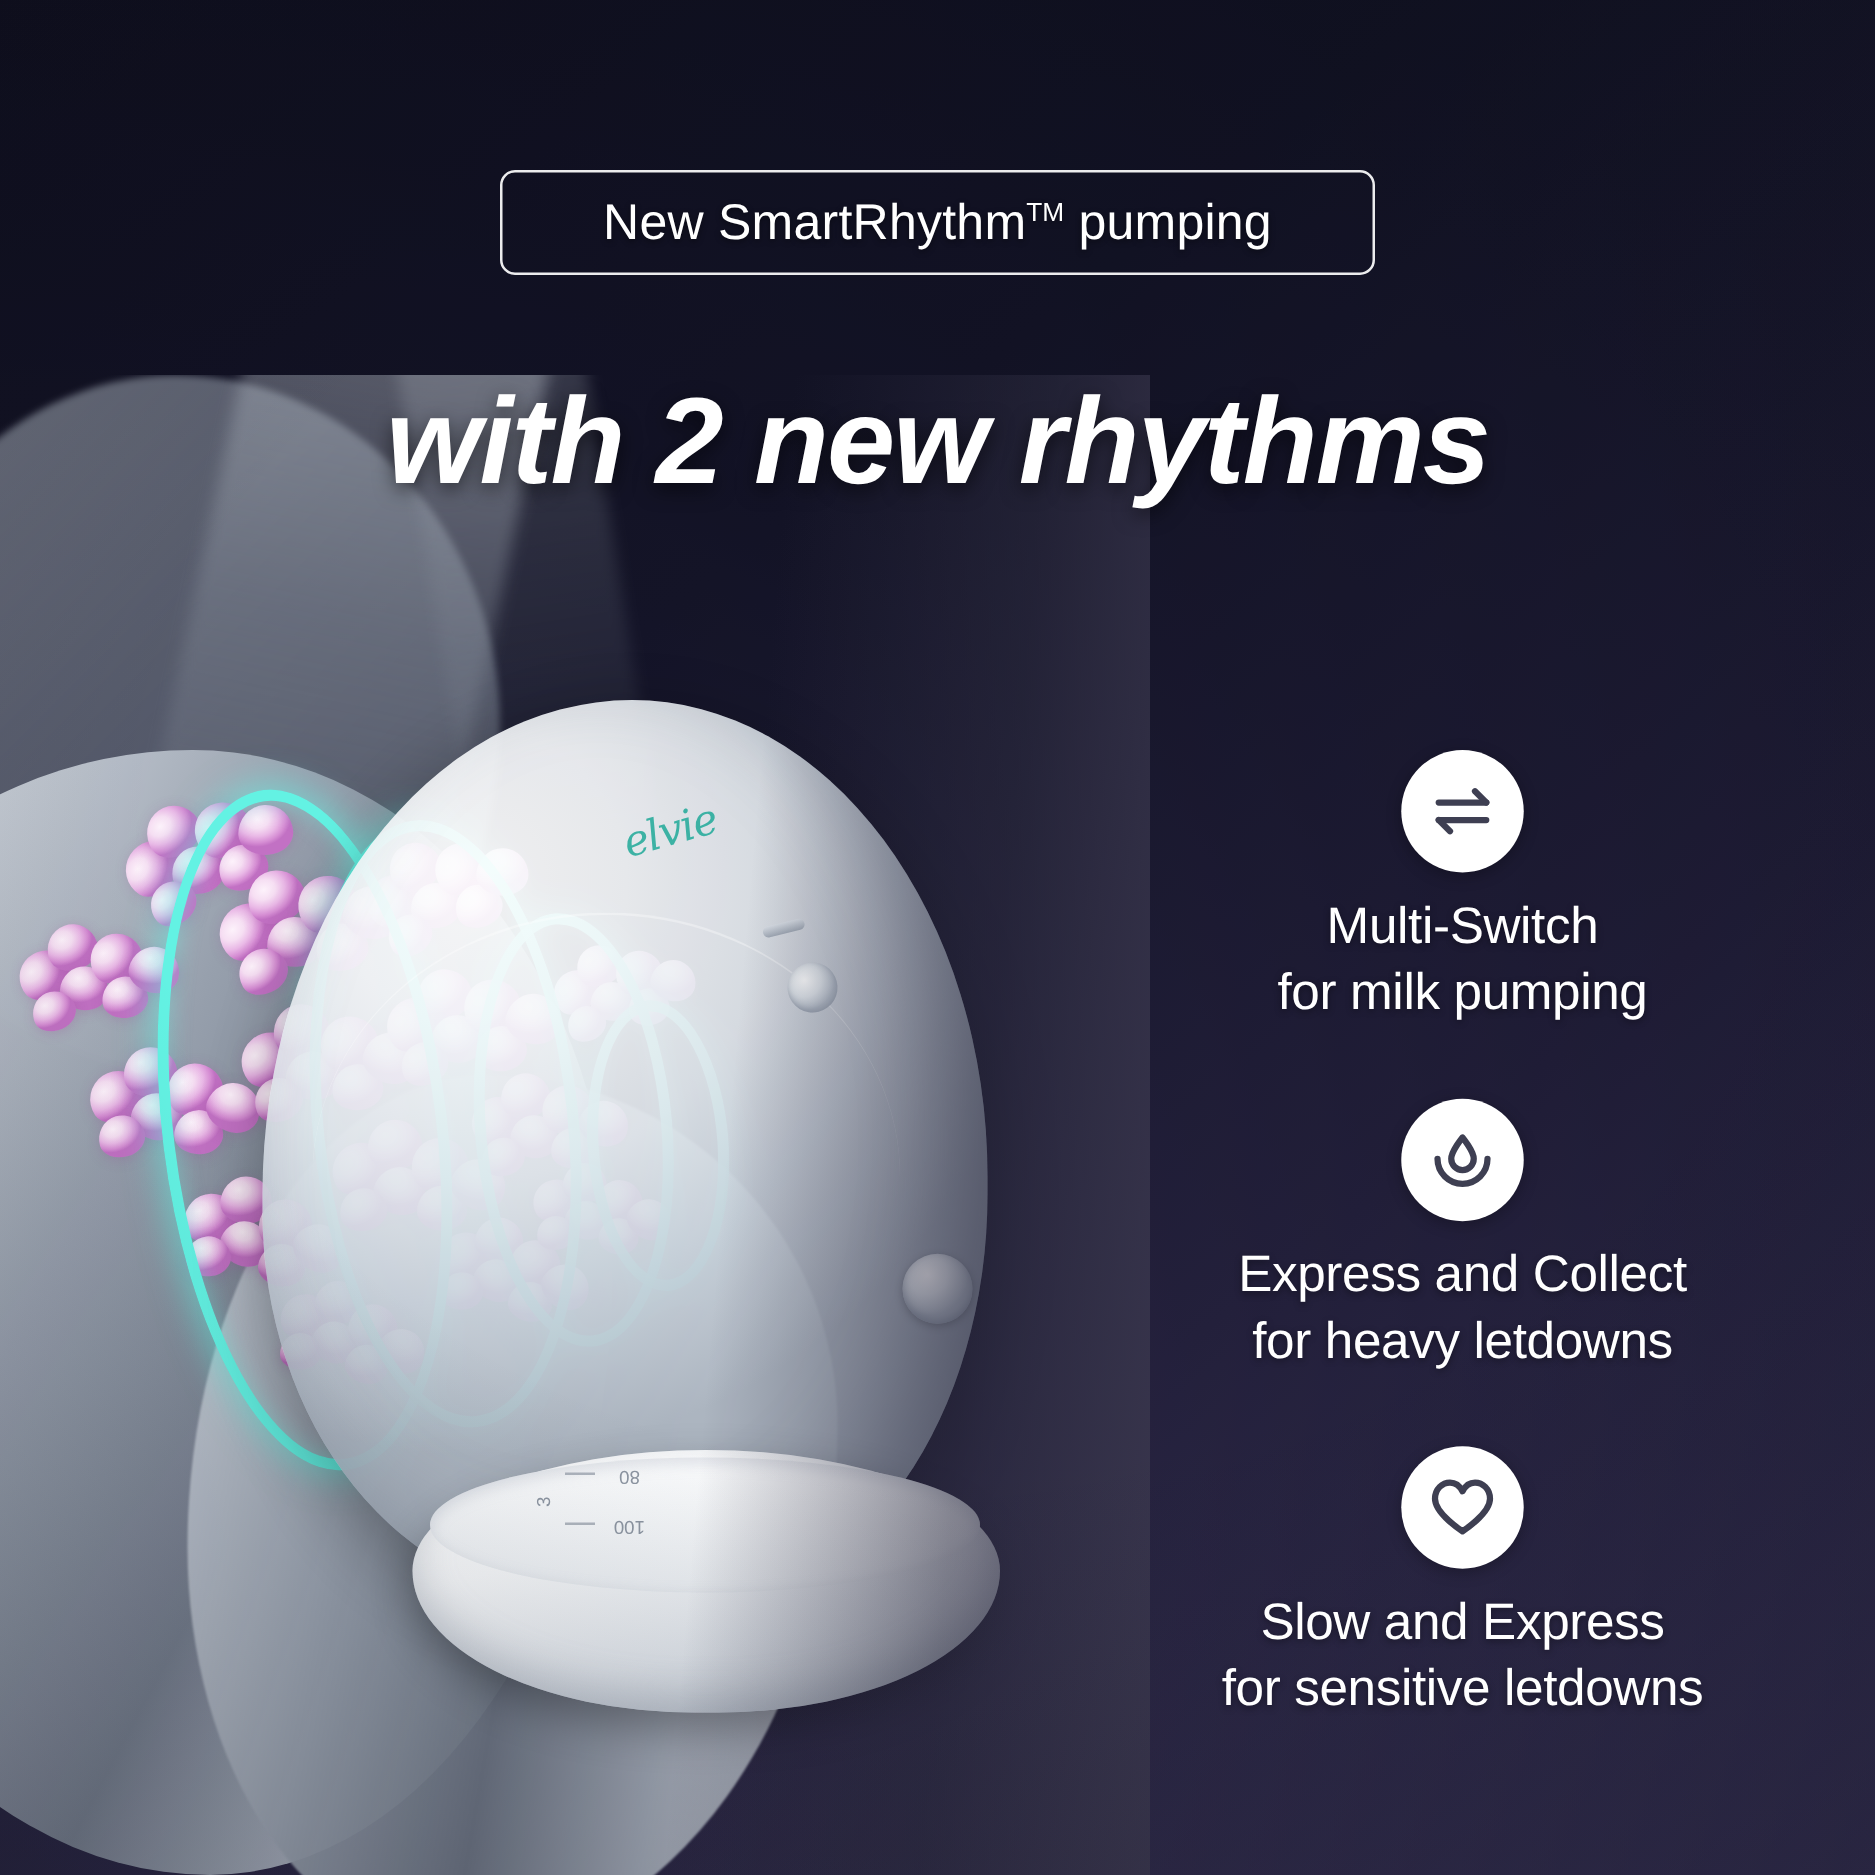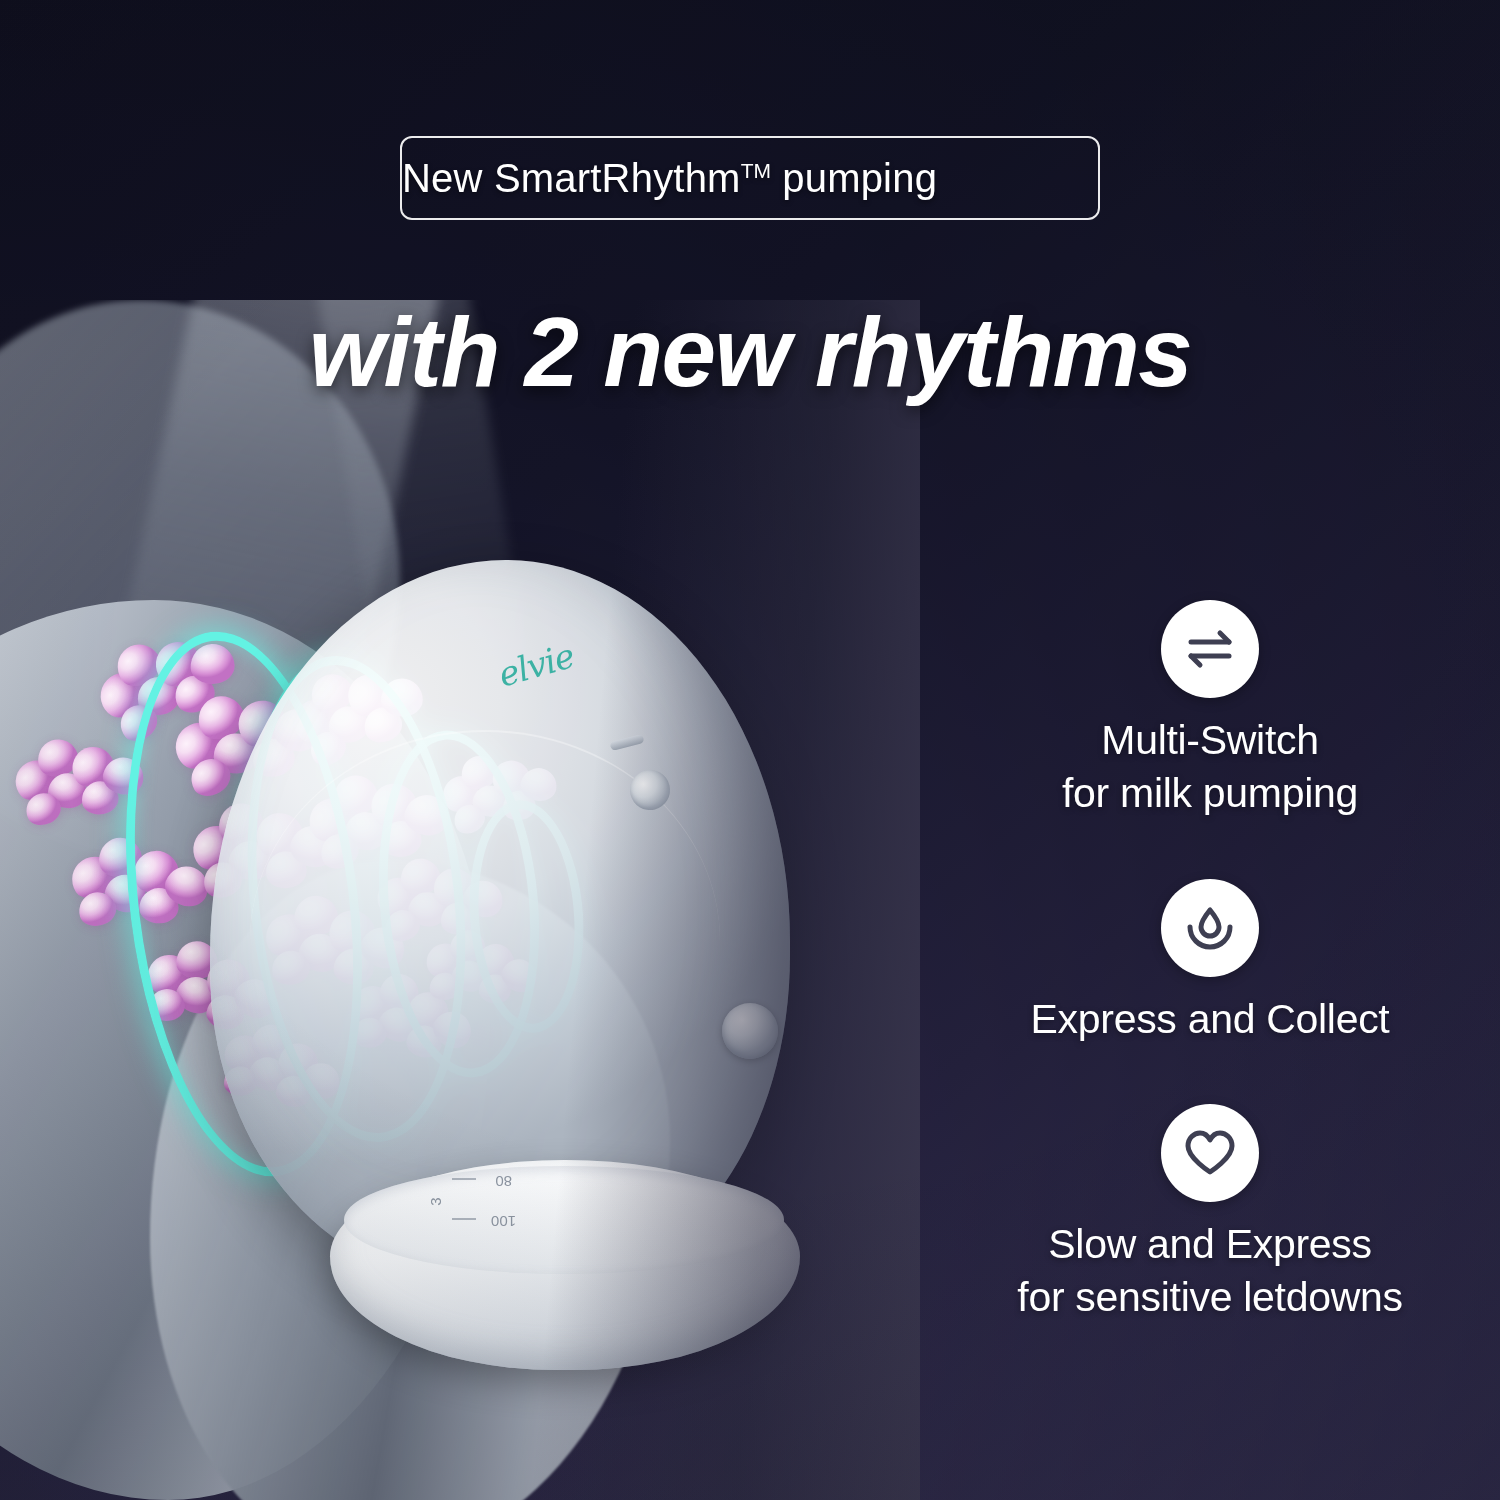--- a/index.html
+++ b/index.html
@@ -240,21 +240,21 @@
     position: absolute;
     left: 400px;
     top: 136px;
     width: 700px;
     height: 84px;
     box-sizing: border-box;
     border: 2px solid rgba(255,255,255,0.92);
     border-radius: 12px;
     display: flex;
     align-items: center;
-    justify-content: flex-start;
+    justify-content: center;
   }
   .badge-text {
     color: #ffffff;
     font-size: 40px;
     letter-spacing: 0.2px;
     text-shadow: 0 2px 5px rgba(0,0,0,0.45);
     white-space: nowrap;
   }
   .badge-text sup {
     font-size: 21px;
@@ -276,21 +276,21 @@
     line-height: 1.32;
     letter-spacing: -1.5px;
     text-shadow: 0 5px 16px rgba(0,0,0,0.55);
     z-index: 5;
   }
   .headline .l2 { display: block; }
 
   
   .features {
     position: absolute;
-    left: 930px;
+    left: 890px;
     top: 600px;
     width: 560px;
     z-index: 6;
   }
   .feature {
     text-align: center;
     margin-bottom: 58px;
   }
   .feature:last-child { margin-bottom: 0; }
   .feature-icon {
@@ -517,20 +517,21 @@
       <div class="feature-icon">
         <svg width="62" height="62" viewBox="0 0 62 62" aria-hidden="true">
           <g fill="none" stroke="#3e3f52" stroke-width="5" stroke-linecap="round" stroke-linejoin="round">
             <path d="M31 13 C31 13 22 24 22 30 a9 9 0 0 0 18 0 c0 -6 -9 -17 -9 -17 Z"></path>
             <path d="M11 30 a20 20 0 0 0 40 0"></path>
           </g>
         </svg>
       </div>
       <div class="feature-label">
         <span>Express and Collect</span>
+        <span class="sub">for heavy letdowns</span>
       </div>
     </div>
 
     <div class="feature">
       <div class="feature-icon">
         <svg width="62" height="62" viewBox="0 0 62 62" aria-hidden="true">
           <path d="M31 50 C31 50 9 36 9 24 C9 16 15 11 21 11 C26 11 29 14 31 18 C33 14 36 11 41 11 C47 11 53 16 53 24 C53 36 31 50 31 50 Z" fill="none" stroke="#3e3f52" stroke-width="5" stroke-linejoin="round"></path>
         </svg>
       </div>
       <div class="feature-label">

